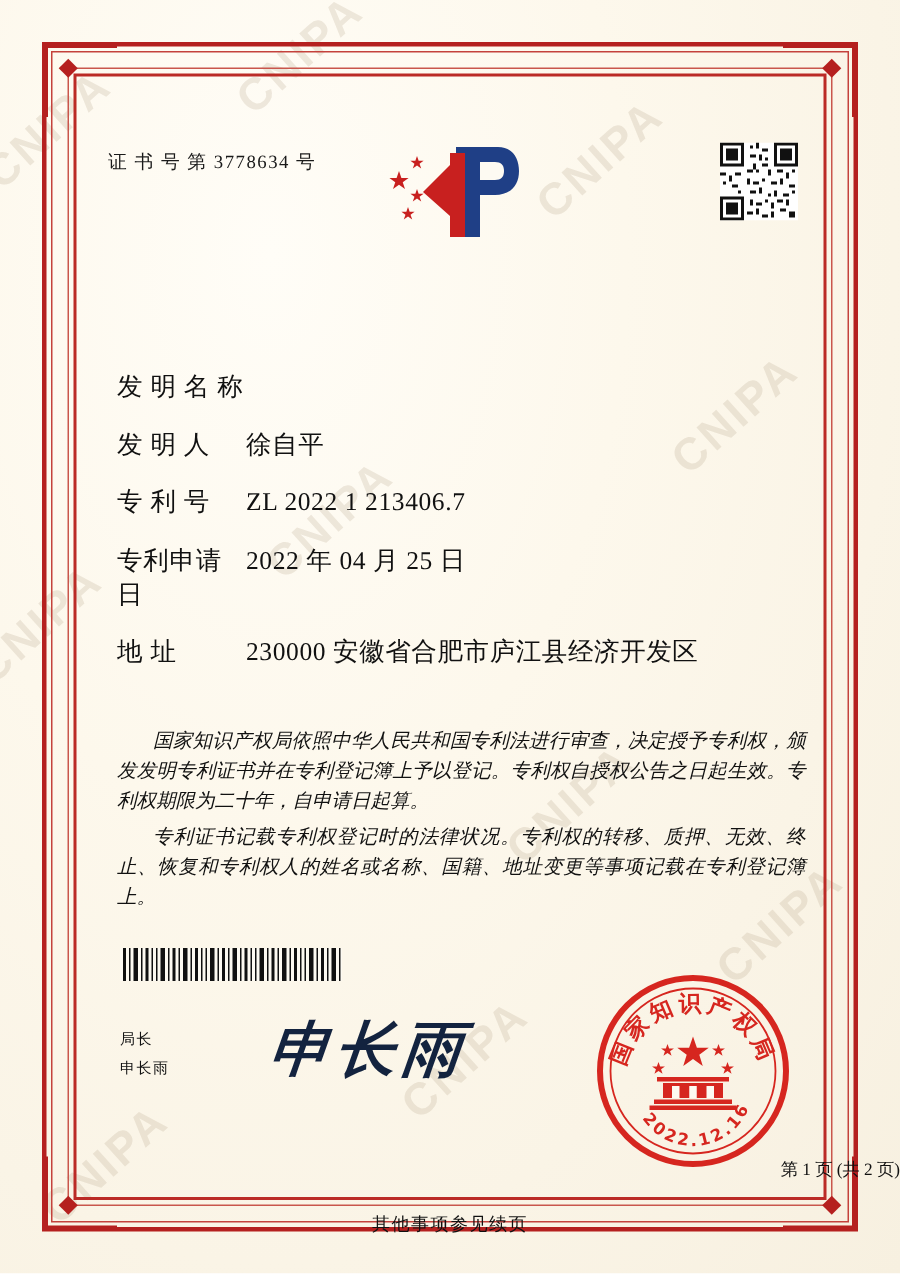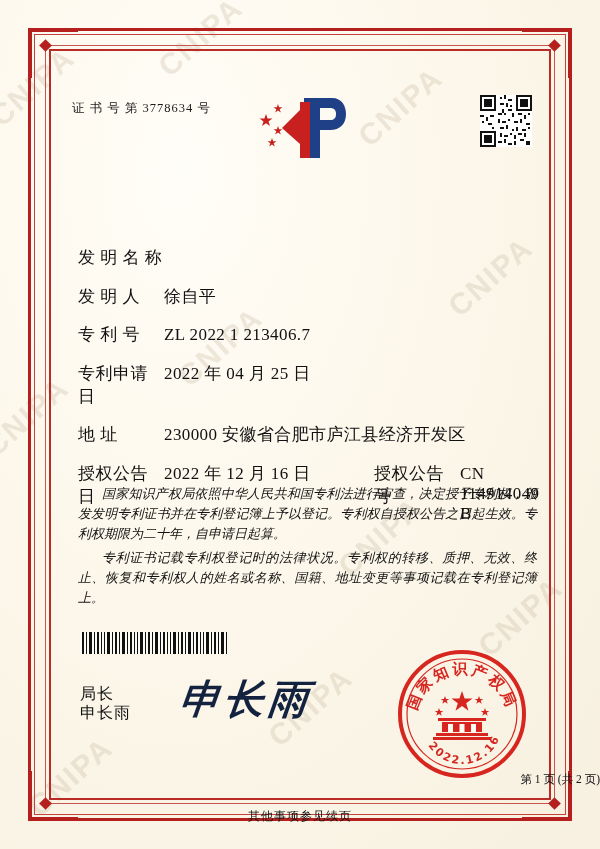--- a/index.html
+++ b/index.html
@@ -171,21 +171,21 @@
 
   .barcode {
     position: absolute;
     left: 80px; top: 632px;
     width: 148px; height: 22px;
   }
 
   .signature-block {
     position: absolute;
     left: 80px; top: 684px;
-    font-size: 16px;
+    font-size: 10px;
     line-height: 19px;
     color: #111;
     letter-spacing: 1px;
   }
   .handwriting {
     position: absolute;
     left: 180px; top: 672px;
     font-size: 40px;
     color: #13233f;
     font-family: "DejaVu Serif", serif;
@@ -342,26 +342,20 @@
       <div class="field-value">ZL 2022 1 213406.7</div>
     </div>
     <div class="field-row">
       <div class="field-label spread">专利申请日</div>
       <div class="field-value">2022 年 04 月 25 日</div>
     </div>
     <div class="field-row">
       <div class="field-label spread">地 址</div>
       <div class="field-value">230000 安徽省合肥市庐江县经济开发区</div>
     </div>
-    <div class="field-row split">
-      <div class="field-label spread">授权公告日</div>
-      <div class="field-value">2022 年 12 月 16 日</div>
-      <div class="field-label2">授权公告号</div>
-      <div class="field-value2">CN 114914049 B</div>
-    </div>
   </div>
 
   <div class="paras">
     <p>国家知识产权局依照中华人民共和国专利法进行审查，决定授予专利权，颁发发明专利证书并在专利登记簿上予以登记。专利权自授权公告之日起生效。专利权期限为二十年，自申请日起算。</p>
     <p>专利证书记载专利权登记时的法律状况。专利权的转移、质押、无效、终止、恢复和专利权人的姓名或名称、国籍、地址变更等事项记载在专利登记簿上。</p>
   </div>
 
   <div class="barcode">
     <svg width="148" height="22" viewBox="0 0 148 22">
       <rect width="148" height="22" fill="#fdfaf2"></rect>

